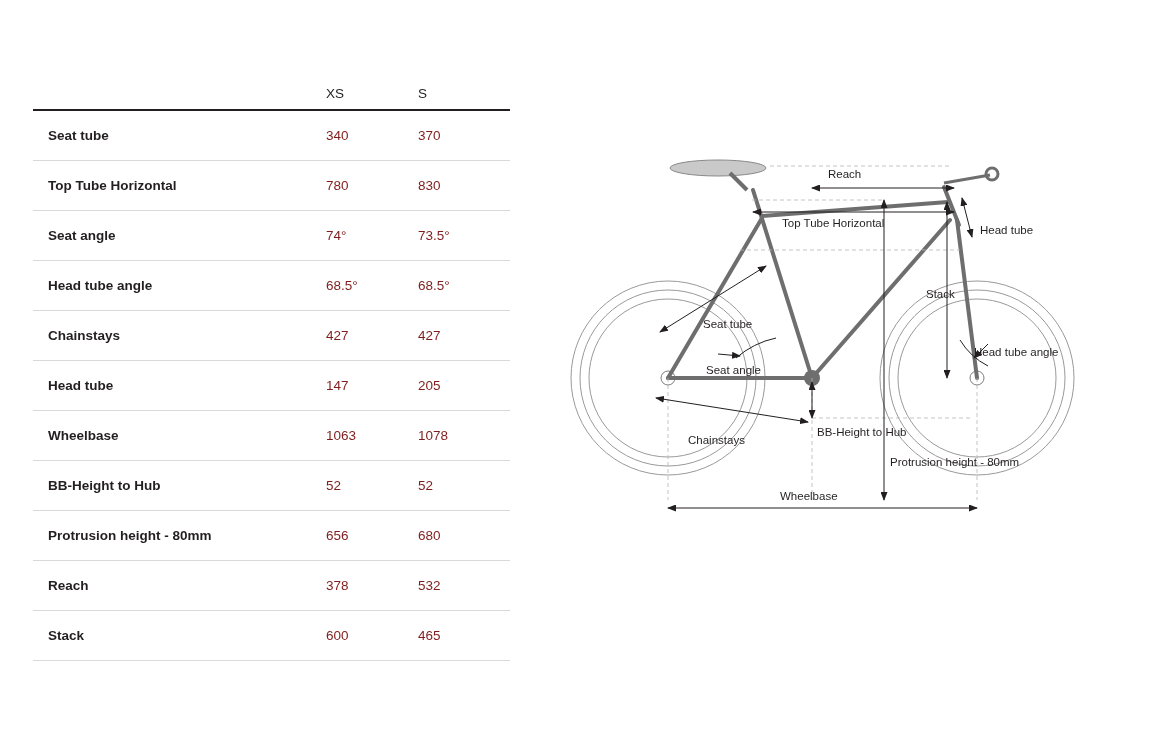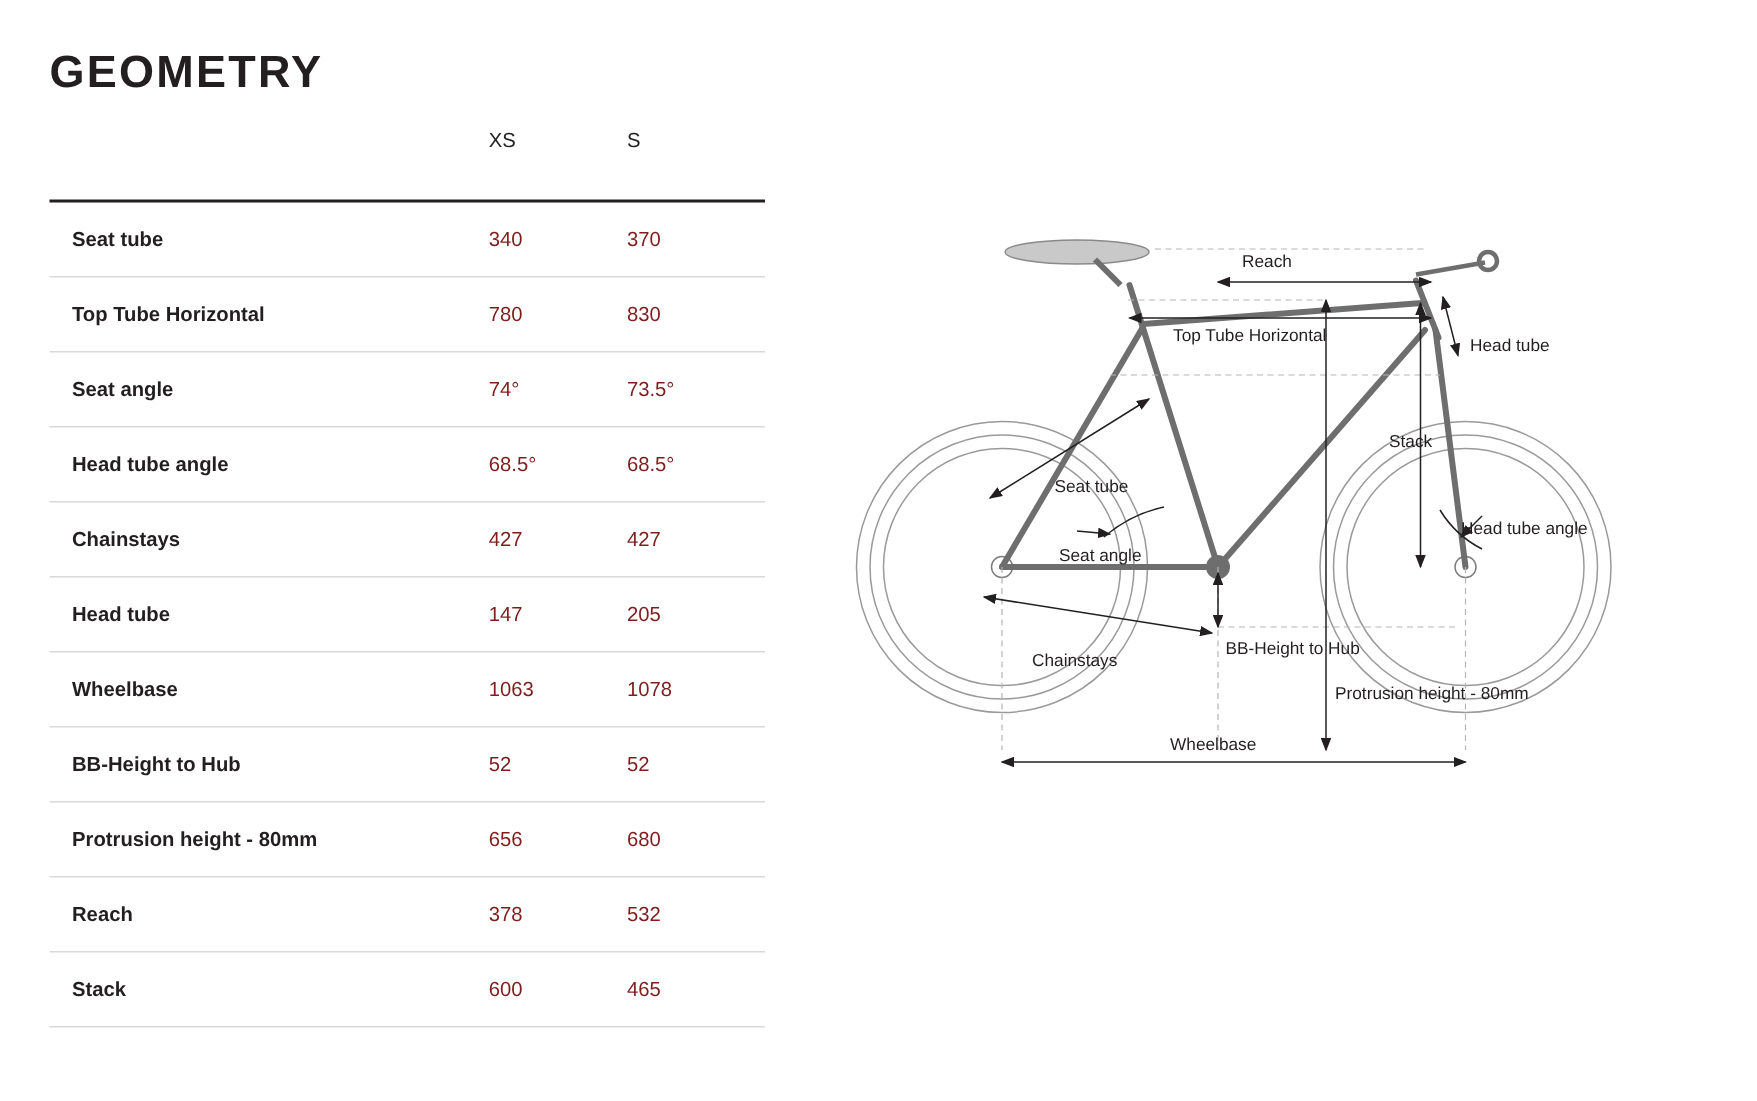--- a/index.html
+++ b/index.html
@@ -34,21 +34,21 @@
     position: absolute;
     left: 33px;
     top: 86px;
     width: 477px;
     border-collapse: collapse;
     font-size: 13.5px;
   }
   .geo-table th {
     font-weight: normal;
     text-align: left;
-    padding: 0 0 32px 0;
+    padding: 0 0 8px 0;
     color: #231f20;
     font-size: 13.5px;
   }
   .geo-table thead tr {
     border-bottom: 2px solid #231f20;
   }
   .geo-table th.col-label { width: 280px; }
   .geo-table th.col-v { width: 88px; }
   .geo-table tbody tr {
     border-bottom: 1px solid #d9d9d9;
@@ -80,21 +80,20 @@
     font-family: "Liberation Sans", sans-serif;
     font-size: 11.5px;
     fill: #231f20;
   }
 </style>
 </head>
 <body>
 
 <div class="page">
 
-  <div class="title">GEOMETRY</div>
 
   <table class="geo-table">
     <thead>
       <tr>
         <th class="col-label"></th>
         <th class="col-v">XS</th>
         <th class="col-v">S</th>
       </tr>
     </thead>
     <tbody>

